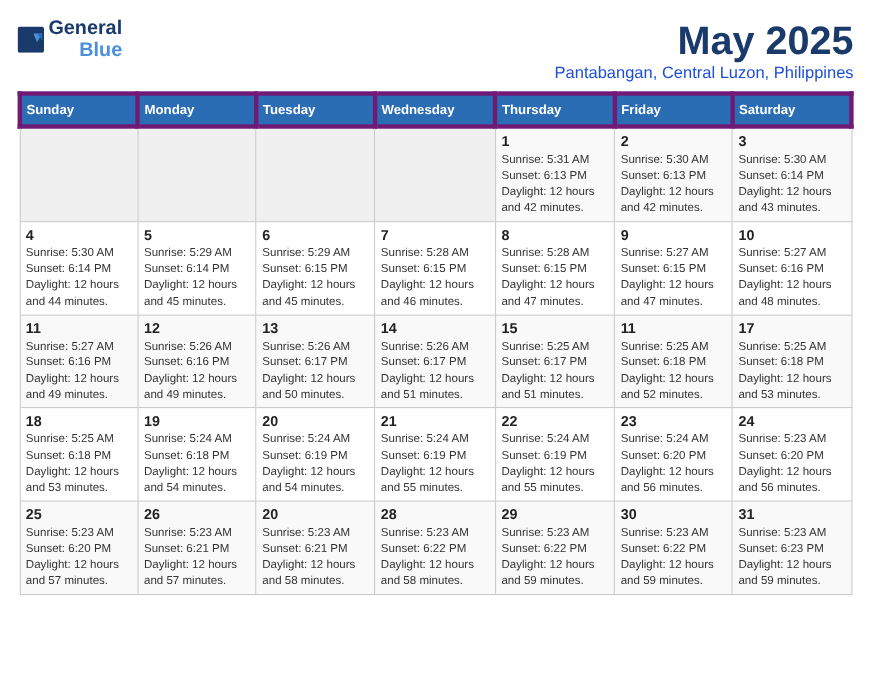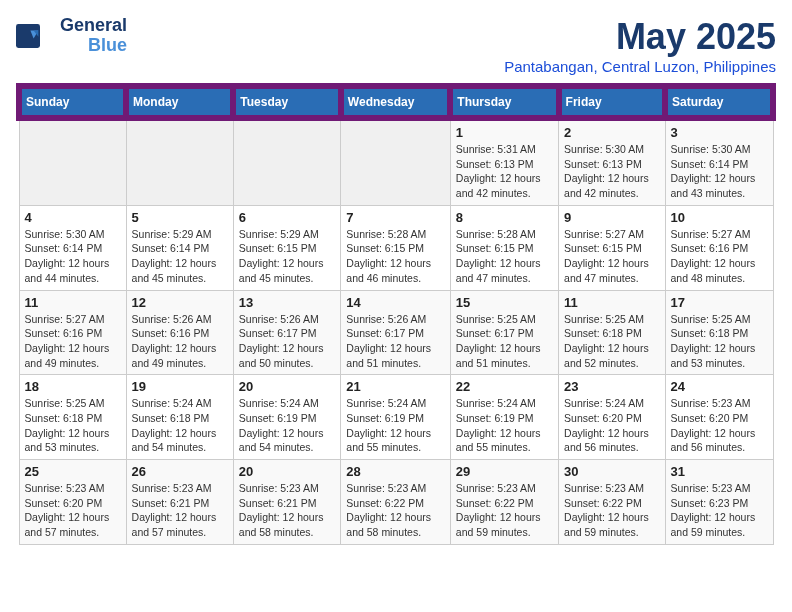--- a/index.html
+++ b/index.html
@@ -12,21 +12,21 @@
     }
     .header-area {
       display: flex;
       align-items: flex-start;
       justify-content: space-between;
       margin-bottom: 8px;
     }
     .logo {
       display: flex;
       align-items: center;
-      gap: 20px;
+      gap: 4px;
     }
     .logo-text {
       font-size: 18px;
       font-weight: bold;
       color: #1a3a6b;
       line-height: 1.1;
     }
     .logo-icon {
       width: 24px;
       height: 24px;
@@ -48,21 +48,21 @@
       border-collapse: collapse;
       font-size: 11px;
     }
     .calendar-table thead th {
       background-color: #2a6db5;
       color: #fff;
       padding: 6px 4px;
       text-align: left;
       font-size: 12px;
       font-weight: bold;
-      border: 6px solid #701a75;
+      border: 4px solid #701a75;
     }
     .calendar-table tbody td {
       border: 1px solid #ccc;
       padding: 4px 5px;
       vertical-align: top;
       width: 113px;
       min-height: 80px;
       background: #fff;
     }
     .calendar-table tbody tr:nth-child(odd) td {

